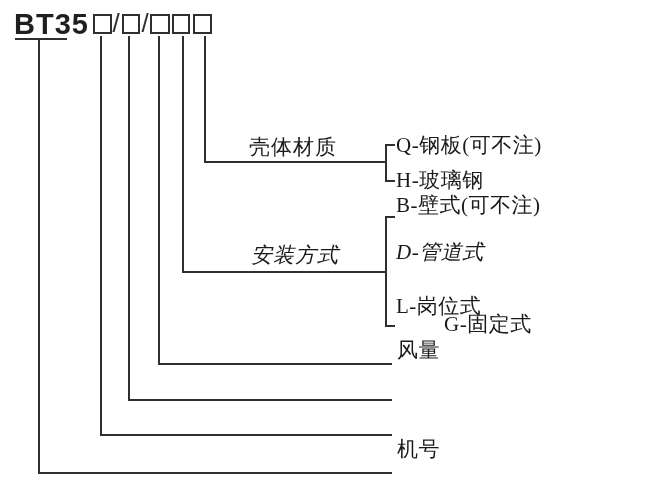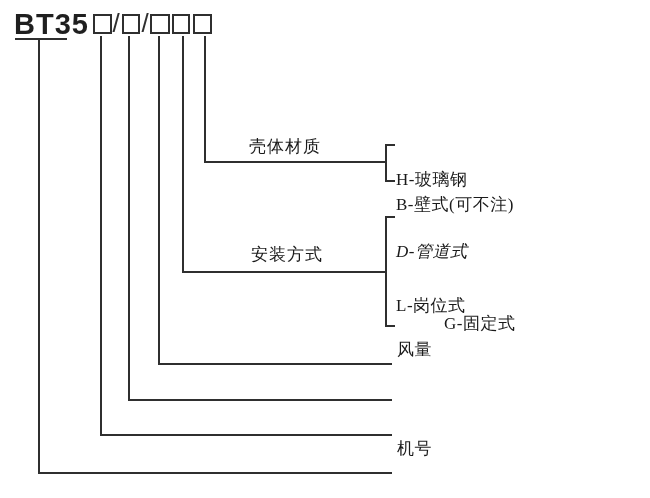--- a/index.html
+++ b/index.html
@@ -7,21 +7,21 @@
     position:relative; width:650px; height:498px; background:#ffffff;
     font-family:"Liberation Serif","DejaVu Serif",serif; color:#1a1a1a;
     overflow:hidden;
   }
   .ln { position:absolute; background:#2f2f2f; }
   .box {
     position:absolute; width:19px; height:20px; top:14px;
     border:2px solid #2f2f2f; box-sizing:border-box; background:#ffffff;
   }
   .cjk {
-    position:absolute; font-size:17px; line-height:22px;
+    position:absolute; font-size:21px; line-height:22px;
     white-space:nowrap; letter-spacing:0.5px;
   }
   .model {
     position:absolute; left:14px; top:9px;
     font-family:"Liberation Sans","DejaVu Sans",sans-serif;
     font-weight:bold; font-size:29px; line-height:30px; letter-spacing:1px;
     color:#1f1f1f; white-space:nowrap;
   }
   .slash {
     position:absolute; top:9px; width:14px; text-align:center;
@@ -61,22 +61,23 @@
 
   <div class="ln" style="left:385px; top:144px; width:2px; height:38px;"></div>
   <div class="ln" style="left:385px; top:144px; width:10px; height:2px;"></div>
   <div class="ln" style="left:385px; top:180px; width:10px; height:2px;"></div>
 
   <div class="ln" style="left:385px; top:216px; width:2px; height:111px;"></div>
   <div class="ln" style="left:385px; top:216px; width:10px; height:2px;"></div>
   <div class="ln" style="left:385px; top:325px; width:10px; height:2px;"></div>
 
   <div class="cjk" style="left:249px; top:136px; letter-spacing:1px;">壳体材质</div>
-  <div class="cjk" style="left:251px; top:244px; letter-spacing:1px;">安装方式</div>
+  <div class="cjk" style="left:251px; top:244px; letter-spacing:1px;font-style:italic;">安装方式</div>
 
+  <div class="cjk" style="left:396px; top:134px;">Q-钢板(可不注)</div>
   <div class="cjk" style="left:396px; top:169px;">H-玻璃钢</div>
 
   <div class="cjk" style="left:396px; top:194px;">B-壁式(可不注)</div>
   <div class="cjk" style="left:396px; top:241px;font-style:italic;">D-管道式</div>
   <div class="cjk" style="left:396px; top:295px;">L-岗位式</div>
   <div class="cjk" style="left:396px; top:313px;margin-left:48px;">G-固定式</div>
 
   <div class="cjk" style="left:397px; top:339px;">风量</div>
   <div class="cjk" style="left:397px; top:438px;">机号</div>
 

